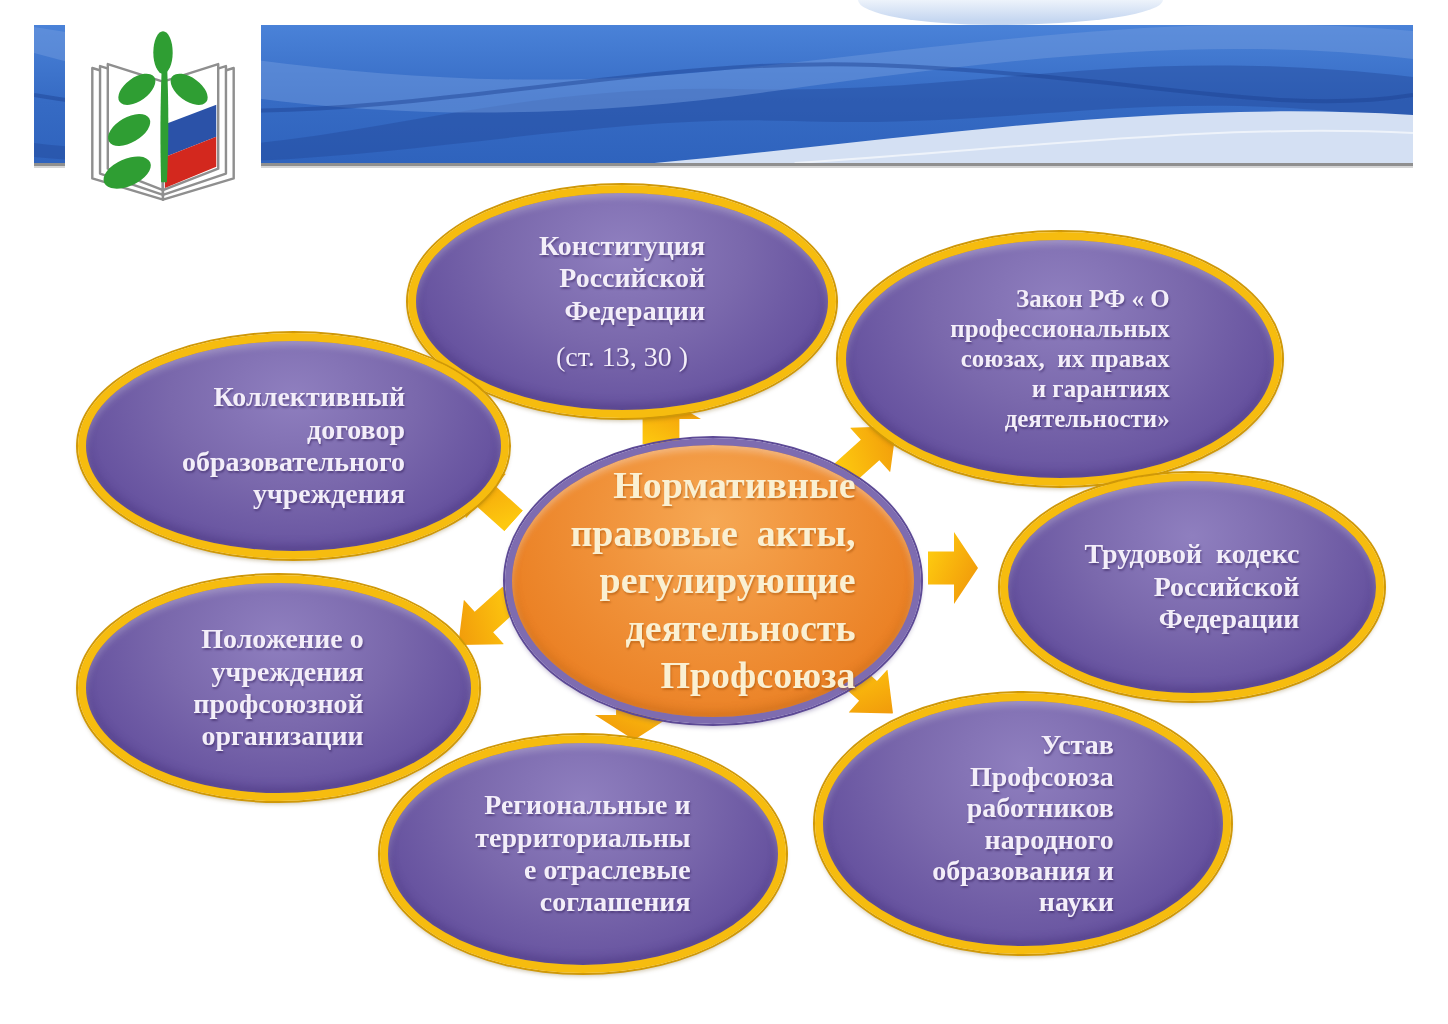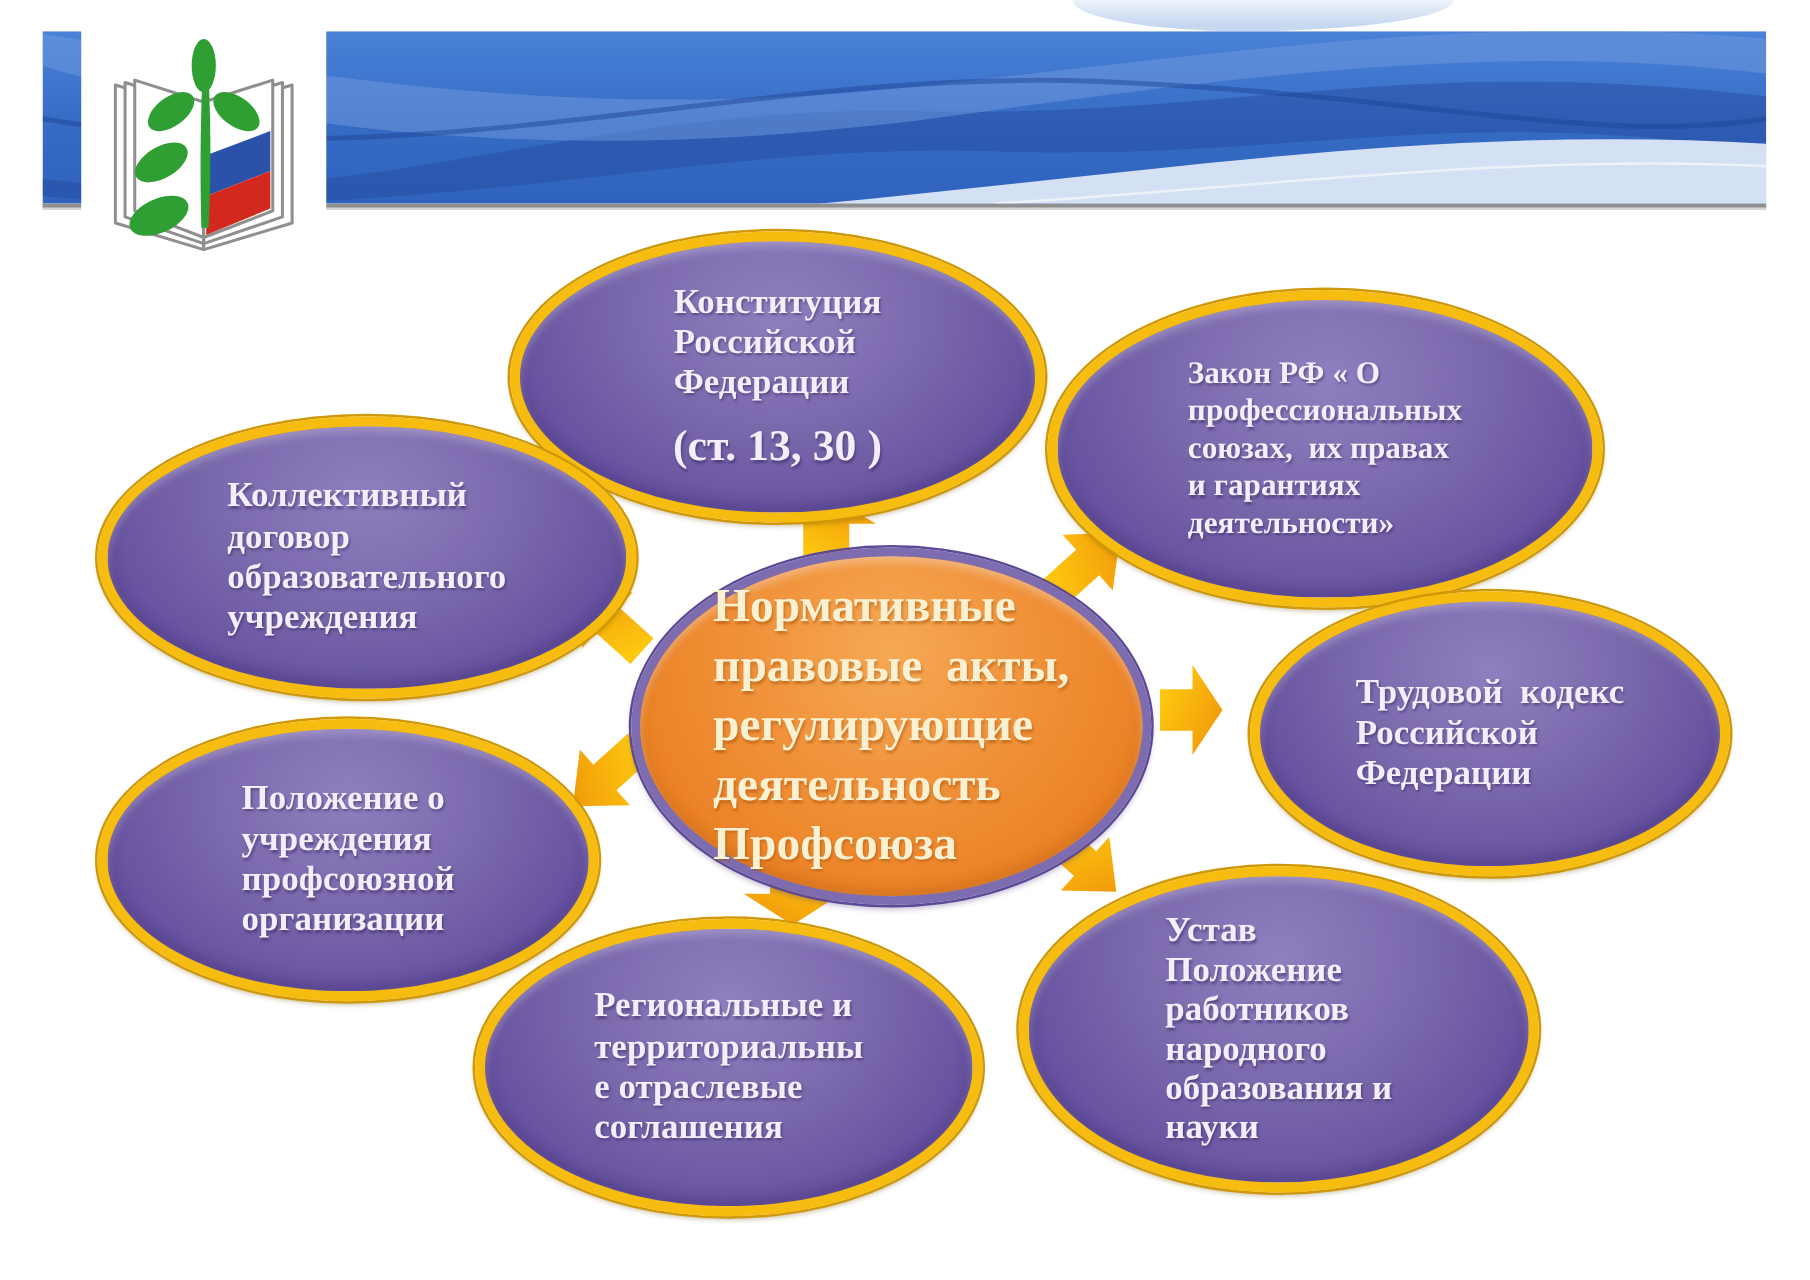--- a/index.html
+++ b/index.html
@@ -28,34 +28,34 @@
   
   .logo-box{
     position:absolute;left:65px;top:0;width:196px;height:170px;
     background:#ffffff;z-index:5;overflow:visible;
   }
   .logo-box svg{position:absolute;left:6px;top:26px;width:184px;height:206px;}
   
   .node{
     position:absolute;border-radius:50%;
     display:flex;flex-direction:column;align-items:center;justify-content:center;
-    text-align:left;z-index:2;
+    text-align:right;z-index:2;
     background:radial-gradient(ellipse at 50% 26%,#8f7fbf 0%,#7a68ac 42%,#66529f 74%,#594697 100%);
     border:8px solid #f6bc0f;
     box-shadow:0 0 0 2px #cf9808,0 3px 4px rgba(110,80,10,.35),
                inset 0 4px 7px rgba(255,255,255,.28),inset 0 -5px 10px rgba(55,35,105,.35);
   }
   .node-text{
     white-space:pre-wrap;color:#f3eef9;font-weight:bold;
     font-size:28px;line-height:1.16;
     text-shadow:1px 2px 2px rgba(50,30,90,.5);
   }
   .node-subtext{
-    white-space:pre-wrap;color:#f3eef9;font-weight:bold;
-    font-size:35px;line-height:1.16;margin-top:14px;
+    white-space:pre-wrap;color:#f3eef9;font-weight:normal;
+    font-size:28px;line-height:1.16;margin-top:14px;
     text-shadow:1px 2px 2px rgba(50,30,90,.5);
   }
   #node-constitution{left:408px;top:185px;width:412px;height:217px;}
   #node-law{left:838px;top:232px;width:428px;height:238px;}
   #node-labor{left:1000px;top:473px;width:368px;height:212px;}
   #node-charter{left:815px;top:693px;width:400px;height:245px;}
   #node-charter .node-text{line-height:1.12;}
   #node-agreements{left:380px;top:735px;width:390px;height:222px;}
   #node-regulation{left:78px;top:575px;width:385px;height:210px;}
   #node-collective{left:78px;top:333px;width:415px;height:210px;}
@@ -163,21 +163,21 @@
 </div>
 
 <div class="node" id="node-labor">
   <div class="node-text">Трудовой  кодекс
 Российской
 Федерации</div>
 </div>
 
 <div class="node" id="node-charter">
   <div class="node-text">Устав
-Положение
+Профсоюза
 работников
 народного
 образования и
 науки</div>
 </div>
 
 <div class="node" id="node-agreements">
   <div class="node-text">Региональные и
 территориальны
 е отраслевые

